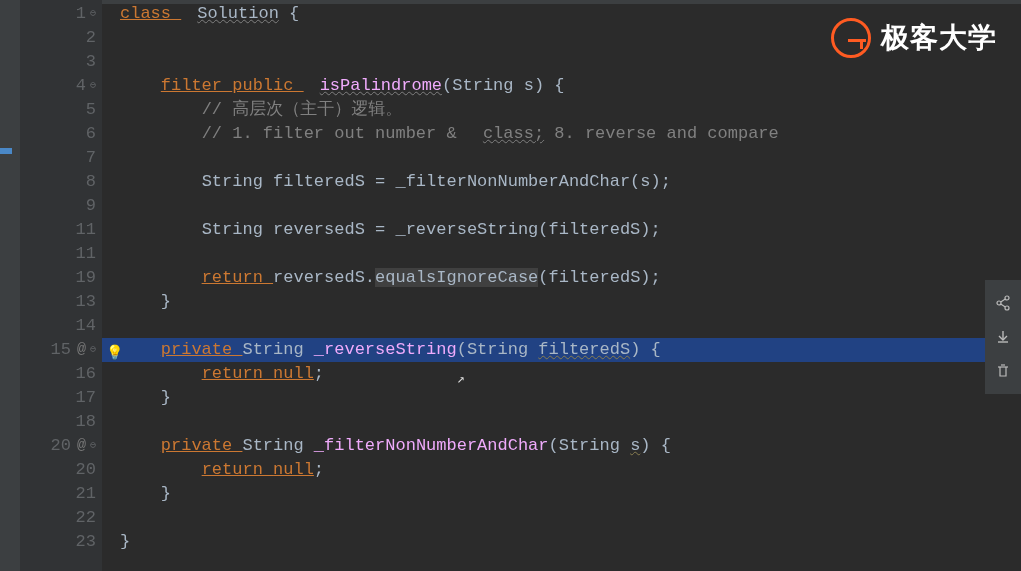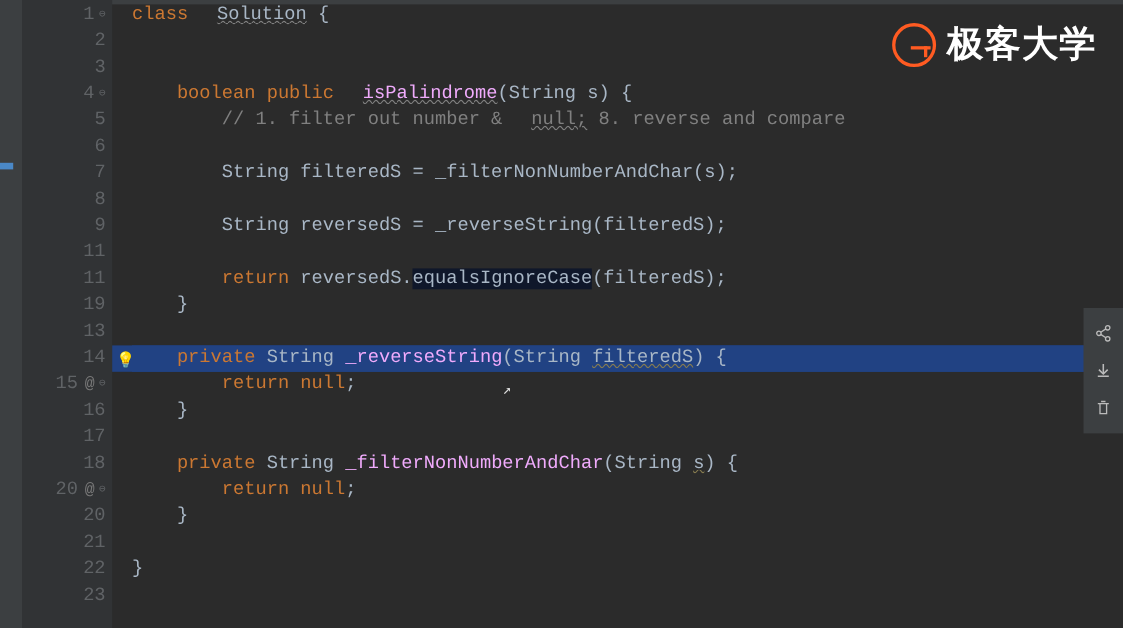--- a/index.html
+++ b/index.html
@@ -50,34 +50,34 @@
     left:-100px; right:-40px; top:0; bottom:0;
     background:#214283;
     z-index:-1;
   }
   .bulb {
     position:absolute;
     left:-14px; top:3px;
     color:#f0a732;
     font-size:14px;
   }
-  .kw { color:#cc7832; }
+  .kw { color:#cc7832;text-decoration:underline; }
   .method-def { color:#f0abfc; }
   .comment { color:#808080; font-style:normal; }
   .call { color:#a9b7c6; }
-  .hlbox { background:#0f172a; color:#a9b7c6; }
+  .hlbox { background:#404040; color:#a9b7c6; }
   .wavy { text-decoration:underline wavy #808080; text-decoration-thickness:1px;margin-left:16px; }
   .wavy-y { text-decoration:underline wavy #877c4f; text-decoration-thickness:1px; }
   .brand {
     position:absolute;
     top:18px; right:24px;
     display:flex; align-items:center; gap:10px;
     z-index:20;
   }
-  .brand-text { color:#fff; font-size:33px; font-weight:700; font-family:Liberation Mono, monospace; letter-spacing:1px; }
+  .brand-text { color:#fff; font-size:28px; font-weight:700; font-family:Liberation Mono, monospace; letter-spacing:1px; }
   .brand-logo {
     width:40px; height:40px; border-radius:50%;
     border:3px solid #ff5b22;
     position:relative;
   }
   .brand-logo::before, .brand-logo::after {
     content:""; position:absolute; background:#ff5b22;
   }
   .brand-logo::before {
     width:18px; height:3px; left:14px; top:18px;
@@ -243,22 +243,23 @@
       </div>
     <div class="row">
         <span class="num">23</span>
       </div>
   </div>
 
   <div class="code">
     <div class="row"><span></span><span class="kw">class </span><span class="wavy">Solution</span><span> {</span></div>
     <div class="row"></div>
     <div class="row"></div>
-    <div class="row"><span>    </span><span class="kw">boolean </span><span class="kw">public </span><span class="method-def wavy">isPalindrome</span><span>(String s) {</span></div>
-    <div class="row"><span>        </span><span class="comment">// 1. filter out number &amp; </span><span class="comment wavy">null;</span><span class="comment"> 8. reverse and compare</span></div>
+    <div class="row"><span>    </span><span class="kw">filter </span><span class="kw">public </span><span class="method-def wavy">isPalindrome</span><span>(String s) {</span></div>
+    <div class="row"><span>        </span><span class="comment">// 高层次（主干）逻辑。</span></div>
+    <div class="row"><span>        </span><span class="comment">// 1. filter out number &amp; </span><span class="comment wavy">class;</span><span class="comment"> 8. reverse and compare</span></div>
     <div class="row"></div>
     <div class="row"><span>        </span><span>String filteredS = </span><span class="call">_filterNonNumberAndChar</span><span>(s);</span></div>
     <div class="row"></div>
     <div class="row"><span>        </span><span>String reversedS = </span><span class="call">_reverseString</span><span>(filteredS);</span></div>
     <div class="row"></div>
     <div class="row"><span>        </span><span class="kw">return </span><span>reversedS.</span><span class="hlbox">equalsIgnoreCase</span><span>(filteredS);</span></div>
     <div class="row"><span>    </span><span>}</span></div>
     <div class="row"></div>
     <div class="row hl-row"><span class="bulb">💡</span><span>    </span><span class="kw">private </span><span>String </span><span class="method-def">_reverseString</span><span class="cursor"></span><span>(String </span><span class="wavy-y">filteredS</span><span>) {</span></div>
     <div class="row"><span>        </span><span class="kw">return </span><span class="kw">null</span><span>;</span></div>

